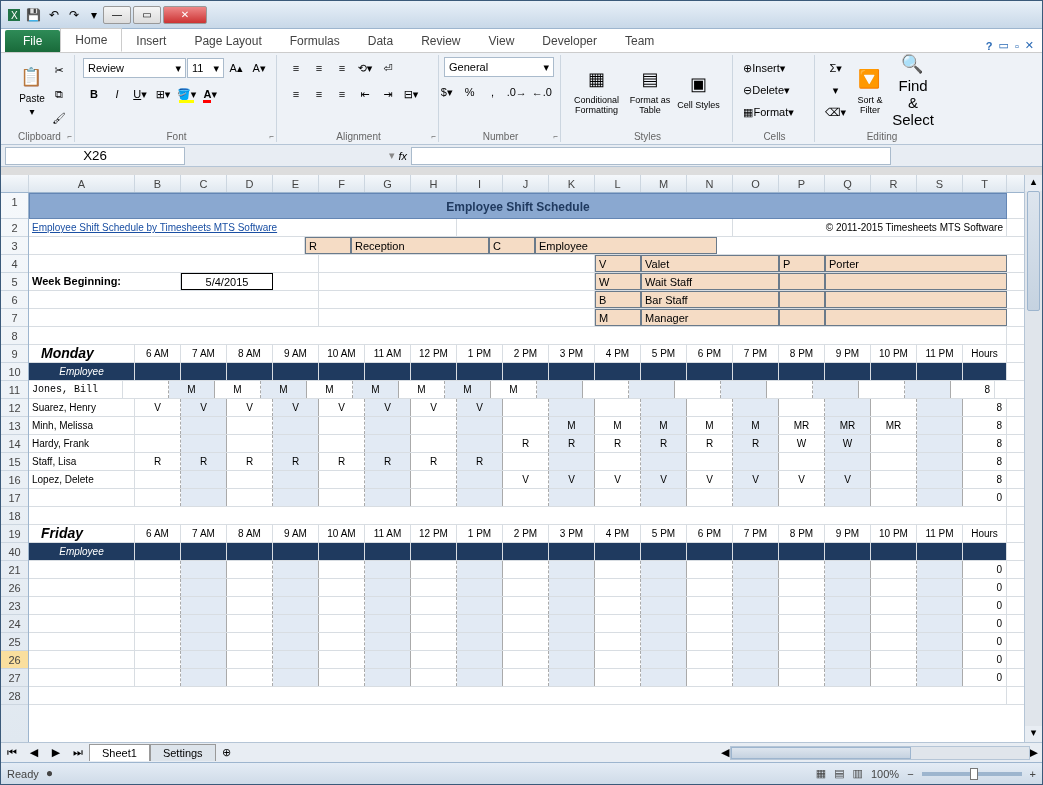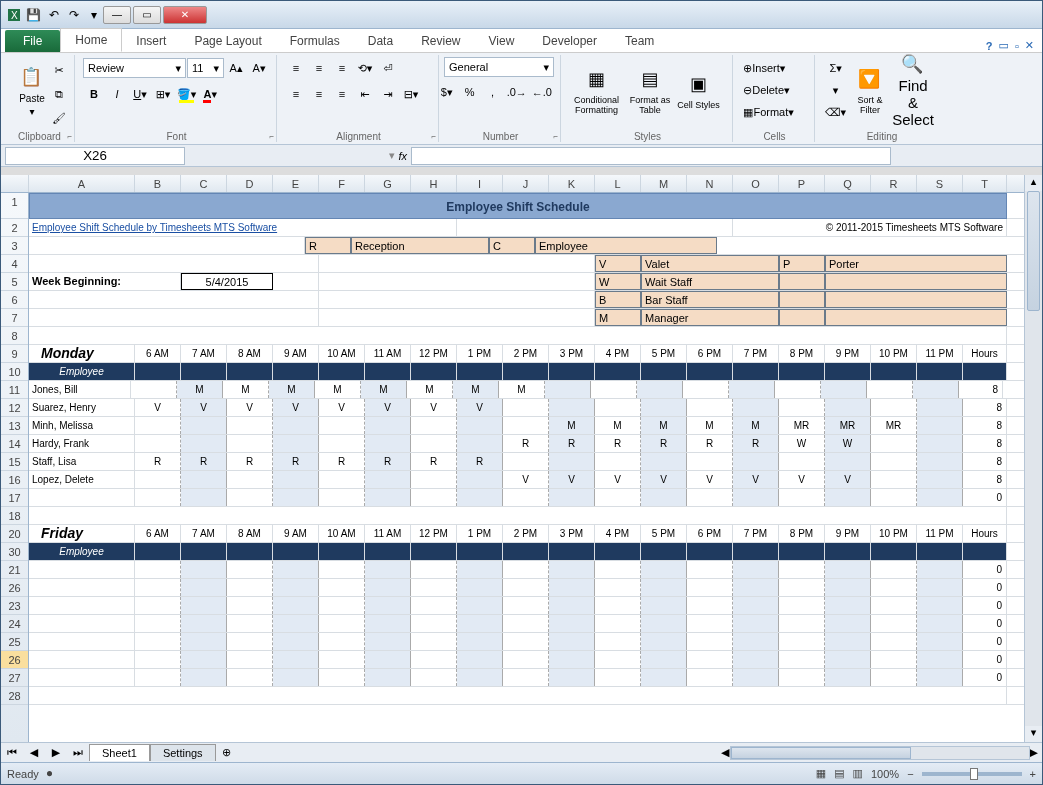--- a/index.html
+++ b/index.html
@@ -293,22 +293,22 @@
             <div class="rh">9</div>
             <div class="rh">10</div>
             <div class="rh">11</div>
             <div class="rh">12</div>
             <div class="rh">13</div>
             <div class="rh">14</div>
             <div class="rh">15</div>
             <div class="rh">16</div>
             <div class="rh">17</div>
             <div class="rh">18</div>
-            <div class="rh">20</div>
-            <div class="rh">30</div>
+            <div class="rh">19</div>
+            <div class="rh">40</div>
             <div class="rh">21</div>
             <div class="rh">26</div>
             <div class="rh">23</div>
             <div class="rh">24</div>
             <div class="rh">25</div>
             <div class="rh sel">26</div>
             <div class="rh">27</div>
             <div class="rh">28</div>
           </div>
         <div class="cells" id="cells">
@@ -402,21 +402,21 @@
               <div class="cell emphdr" style="width: 46px; background: rgb(31, 58, 95);"></div>
               <div class="cell emphdr" style="width: 46px; background: rgb(31, 58, 95);"></div>
               <div class="cell emphdr" style="width: 46px; background: rgb(31, 58, 95);"></div>
               <div class="cell emphdr" style="width: 46px; background: rgb(31, 58, 95);"></div>
               <div class="cell emphdr" style="width: 46px; background: rgb(31, 58, 95);"></div>
               <div class="cell emphdr" style="width: 46px; background: rgb(31, 58, 95);"></div>
               <div class="cell emphdr" style="width: 46px; background: rgb(31, 58, 95);"></div>
               <div class="cell emphdr" style="width: 44px; background: rgb(31, 58, 95);"></div>
             </div>
             <div class="crow">
-              <div class="cell emp" style="width: 102px;">Jones, Bill</div>
+              <div class="cell emp" style="width: 94px; font-family: Liberation Mono, monospace;">Jones, Bill</div>
               <div class="cell sch " style="width: 46px; border-right: 1px dashed rgb(170, 170, 170);"></div>
               <div class="cell sch alt" style="width: 46px; border-right: 1px solid rgb(170, 170, 170); background: rgb(226, 234, 244);">M</div>
               <div class="cell sch " style="width: 46px; border-right: 1px dashed rgb(170, 170, 170);">M</div>
               <div class="cell sch alt" style="width: 46px; border-right: 1px solid rgb(170, 170, 170); background: rgb(226, 234, 244);">M</div>
               <div class="cell sch " style="width: 46px; border-right: 1px dashed rgb(170, 170, 170);">M</div>
               <div class="cell sch alt" style="width: 46px; border-right: 1px solid rgb(170, 170, 170); background: rgb(226, 234, 244);">M</div>
               <div class="cell sch " style="width: 46px; border-right: 1px dashed rgb(170, 170, 170);">M</div>
               <div class="cell sch alt" style="width: 46px; border-right: 1px solid rgb(170, 170, 170); background: rgb(226, 234, 244);">M</div>
               <div class="cell sch " style="width: 46px; border-right: 1px dashed rgb(170, 170, 170);">M</div>
               <div class="cell sch alt" style="width: 46px; border-right: 1px solid rgb(170, 170, 170); background: rgb(226, 234, 244);"></div>

